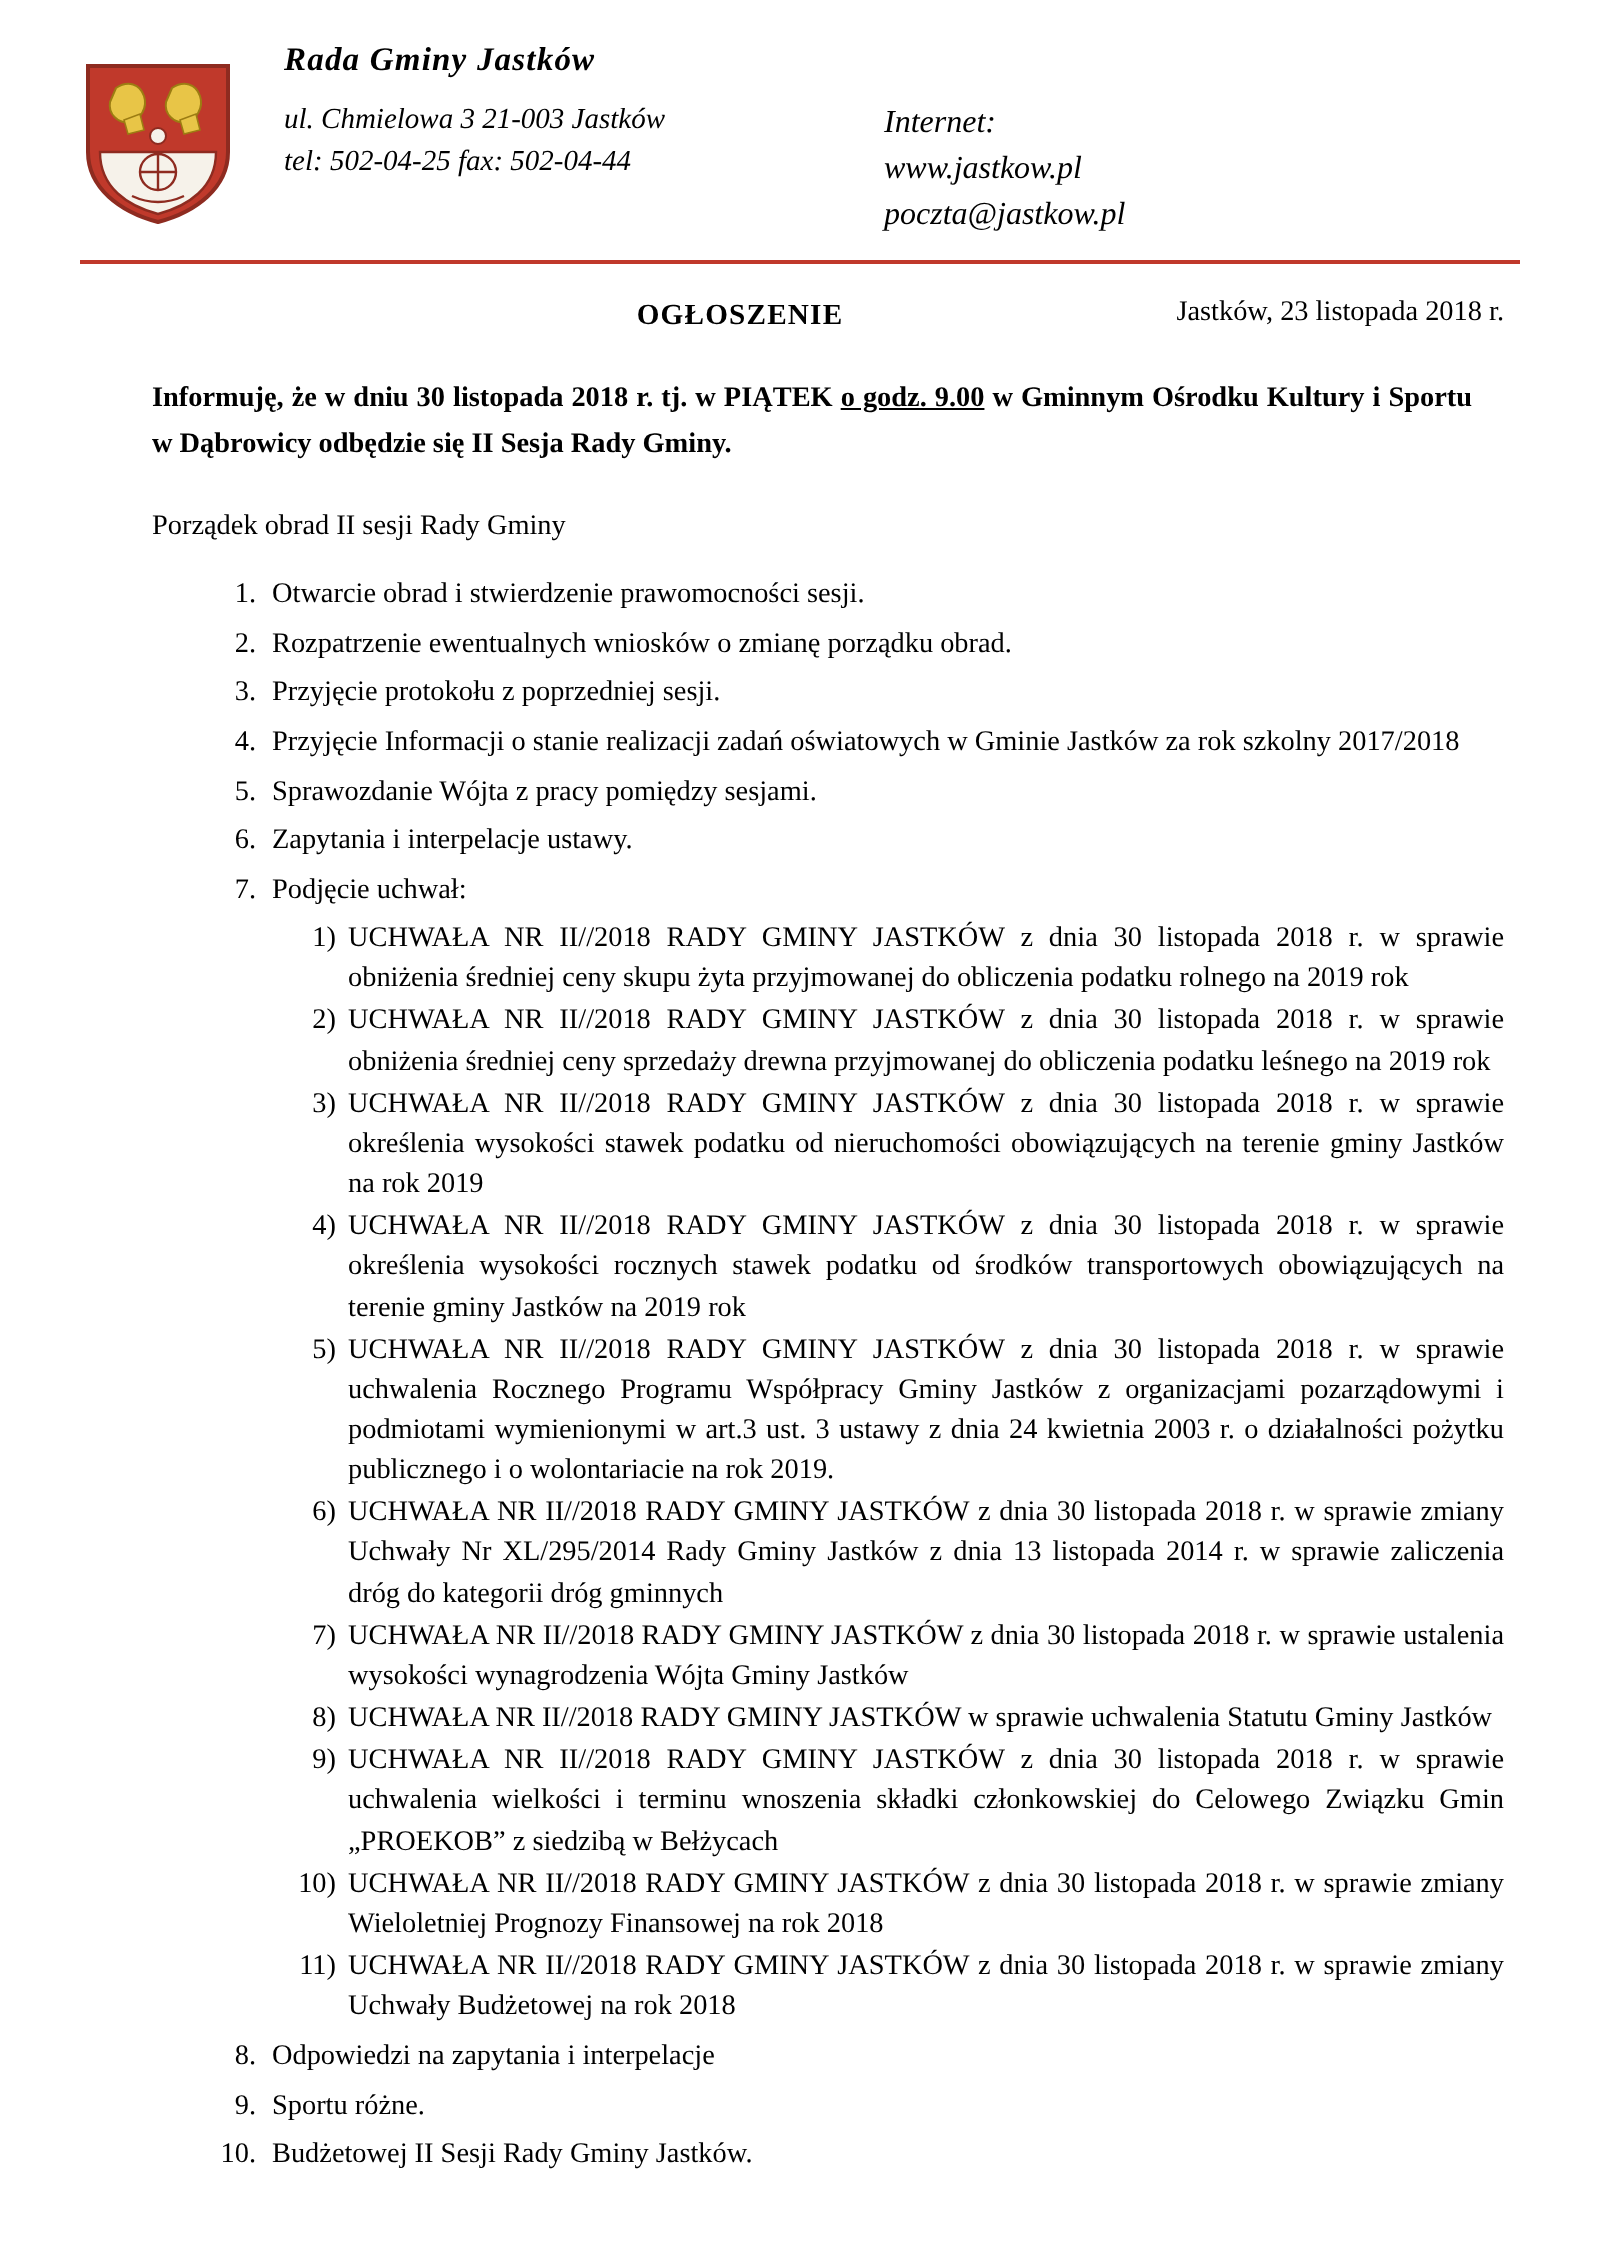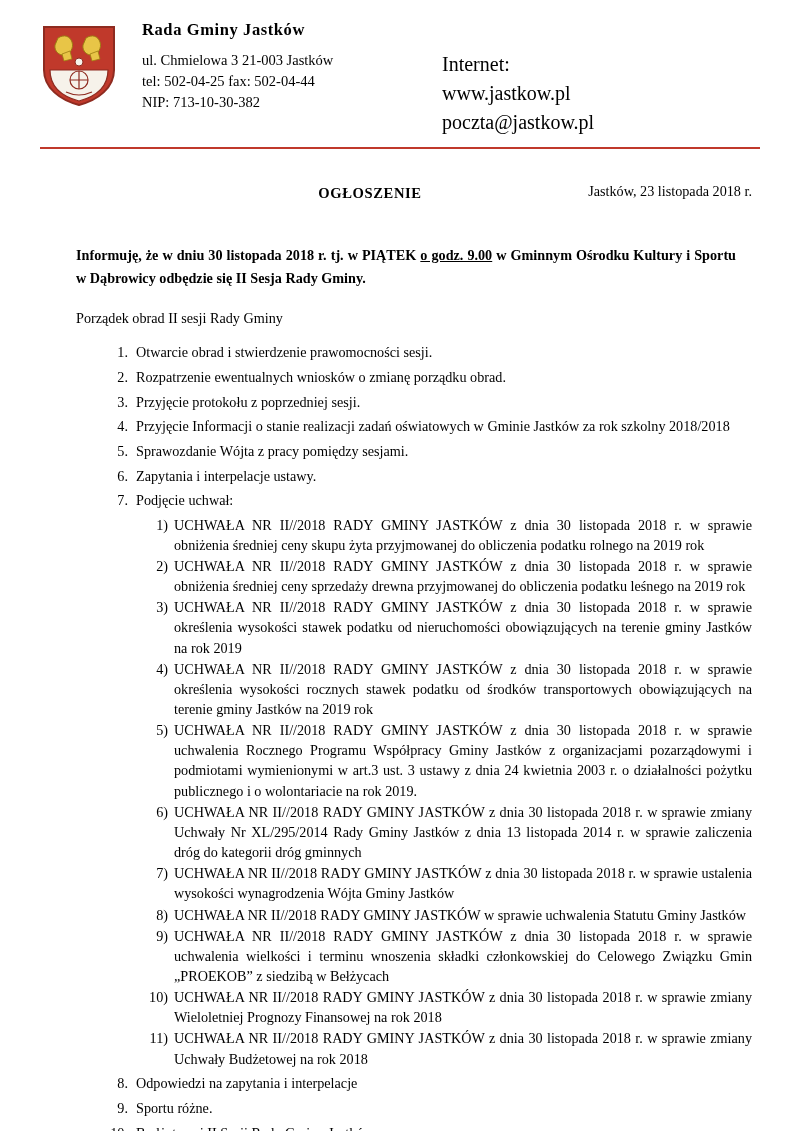--- a/index.html
+++ b/index.html
@@ -20,22 +20,23 @@
     position: relative;
     width: 800px;
     height: 1131px;
     box-sizing: border-box;
     padding: 0;
   }
 
   
   .header {
     display: flex;
-    align-items: flex-start;
+    align-items: center;
     padding: 18px 40px 0 40px;
+    font-style: italic;
   }
   .crest {
     width: 78px;
     flex: 0 0 78px;
     margin-top: 6px;
   }
   .crest svg { display: block; }
 
   .header-text {
     flex: 1 1 auto;
@@ -51,52 +52,52 @@
   }
   .contact-row {
     display: flex;
   }
   .contact-col-left {
     width: 300px;
     font-size: 14.5px;
     line-height: 1.45;
   }
   .contact-col-right {
-    font-size: 20px;
+    font-size: 16px;
     line-height: 1.45;
   }
 
   .header-rule {
     border: none;
     border-top: 2px solid #c0392b;
     margin: 10px 40px 0 40px;
   }
 
   
   .content {
     padding: 0 48px 0 48px;
     font-size: 14.2px;
     line-height: 1.42;
   }
   .date-line {
     text-align: right;
-    margin-top: 32px;
+    margin-top: 14px;
     font-size: 14.2px;
   }
   .doc-title {
     text-align: center;
     font-weight: bold;
     font-size: 14.6px;
     letter-spacing: 0.6px;
     margin-top: -18px;
     margin-left: -60px;
   }
   .intro {
     font-weight: bold;
-    margin-top: 40px;
+    margin-top: 20px;
     text-align: justify;
     line-height: 1.6;
     padding: 0 16px 0 28px;
   }
   .intro .u { text-decoration: underline; }
 
   .agenda-heading {
     margin-top: 19px;
     padding-left: 28px;
     font-size: 14.2px;
@@ -175,21 +176,20 @@
         <circle cx="39" cy="38" r="4" fill="#f6f2ea" stroke="#8e2b20" stroke-width="1"></circle>
       </svg>
     </div>
 
     <div class="header-text">
       <div class="org-title">Rada Gminy Jastków</div>
       <div class="contact-row">
         <div class="contact-col-left">
           <div>ul. Chmielowa 3 21-003 Jastków</div>
           <div>tel: 502-04-25   fax: 502-04-44</div>
-          <div>NIP: 713-10-30-382</div>
         </div>
         <div class="contact-col-right">
           <div>Internet:</div>
           <div>www.jastkow.pl</div>
           <div>poczta@jastkow.pl</div>
         </div>
       </div>
     </div>
   </div>
 
@@ -204,21 +204,21 @@
     <p class="intro">
       <span>Informuję, że w dniu  30 listopada 2018 r. tj. w PIĄTEK </span><span class="u">o godz.  9.00</span><span> w Gminnym Ośrodku Kultury i Sportu w Dąbrowicy odbędzie się II Sesja Rady Gminy.</span>
     </p>
 
     <div class="agenda-heading">Porządek obrad II sesji Rady Gminy</div>
 
     <ol class="main-list">
       <li>Otwarcie obrad  i stwierdzenie prawomocności sesji.</li>
       <li>Rozpatrzenie ewentualnych wniosków o zmianę porządku obrad.</li>
       <li>Przyjęcie protokołu z poprzedniej sesji.</li>
-      <li>Przyjęcie Informacji o stanie realizacji zadań oświatowych w Gminie Jastków za rok szkolny 2018/2018</li>
+      <li>Przyjęcie Informacji o stanie realizacji zadań oświatowych w Gminie Jastków za rok szkolny 2017/2018</li>
       <li>Sprawozdanie Wójta z pracy pomiędzy sesjami.</li>
       <li>Zapytania i interpelacje ustawy.</li>
       <li>
         <span>Podjęcie uchwał:</span>
         <ol class="sub-list">
           <li>UCHWAŁA NR II//2018 RADY GMINY JASTKÓW z dnia 30 listopada 2018 r. w sprawie obniżenia średniej ceny skupu żyta przyjmowanej do obliczenia podatku rolnego na 2019 rok</li>
           <li>UCHWAŁA NR II//2018 RADY GMINY JASTKÓW z dnia 30 listopada 2018 r. w sprawie obniżenia średniej ceny sprzedaży drewna przyjmowanej do obliczenia podatku leśnego na 2019 rok</li>
           <li>UCHWAŁA NR  II//2018 RADY GMINY JASTKÓW z dnia 30 listopada 2018 r. w sprawie określenia wysokości stawek podatku od nieruchomości obowiązujących na terenie gminy Jastków na rok 2019</li>
           <li>UCHWAŁA NR  II//2018 RADY GMINY JASTKÓW z dnia   30 listopada 2018 r. w sprawie określenia wysokości rocznych stawek podatku od środków transportowych obowiązujących na terenie gminy Jastków na 2019 rok</li>
           <li>UCHWAŁA NR II//2018 RADY GMINY JASTKÓW z dnia 30 listopada 2018 r. w sprawie uchwalenia Rocznego Programu Współpracy Gminy Jastków z organizacjami pozarządowymi i podmiotami wymienionymi w art.3 ust. 3  ustawy z dnia 24 kwietnia 2003 r. o działalności pożytku publicznego i o wolontariacie na rok 2019.</li>

